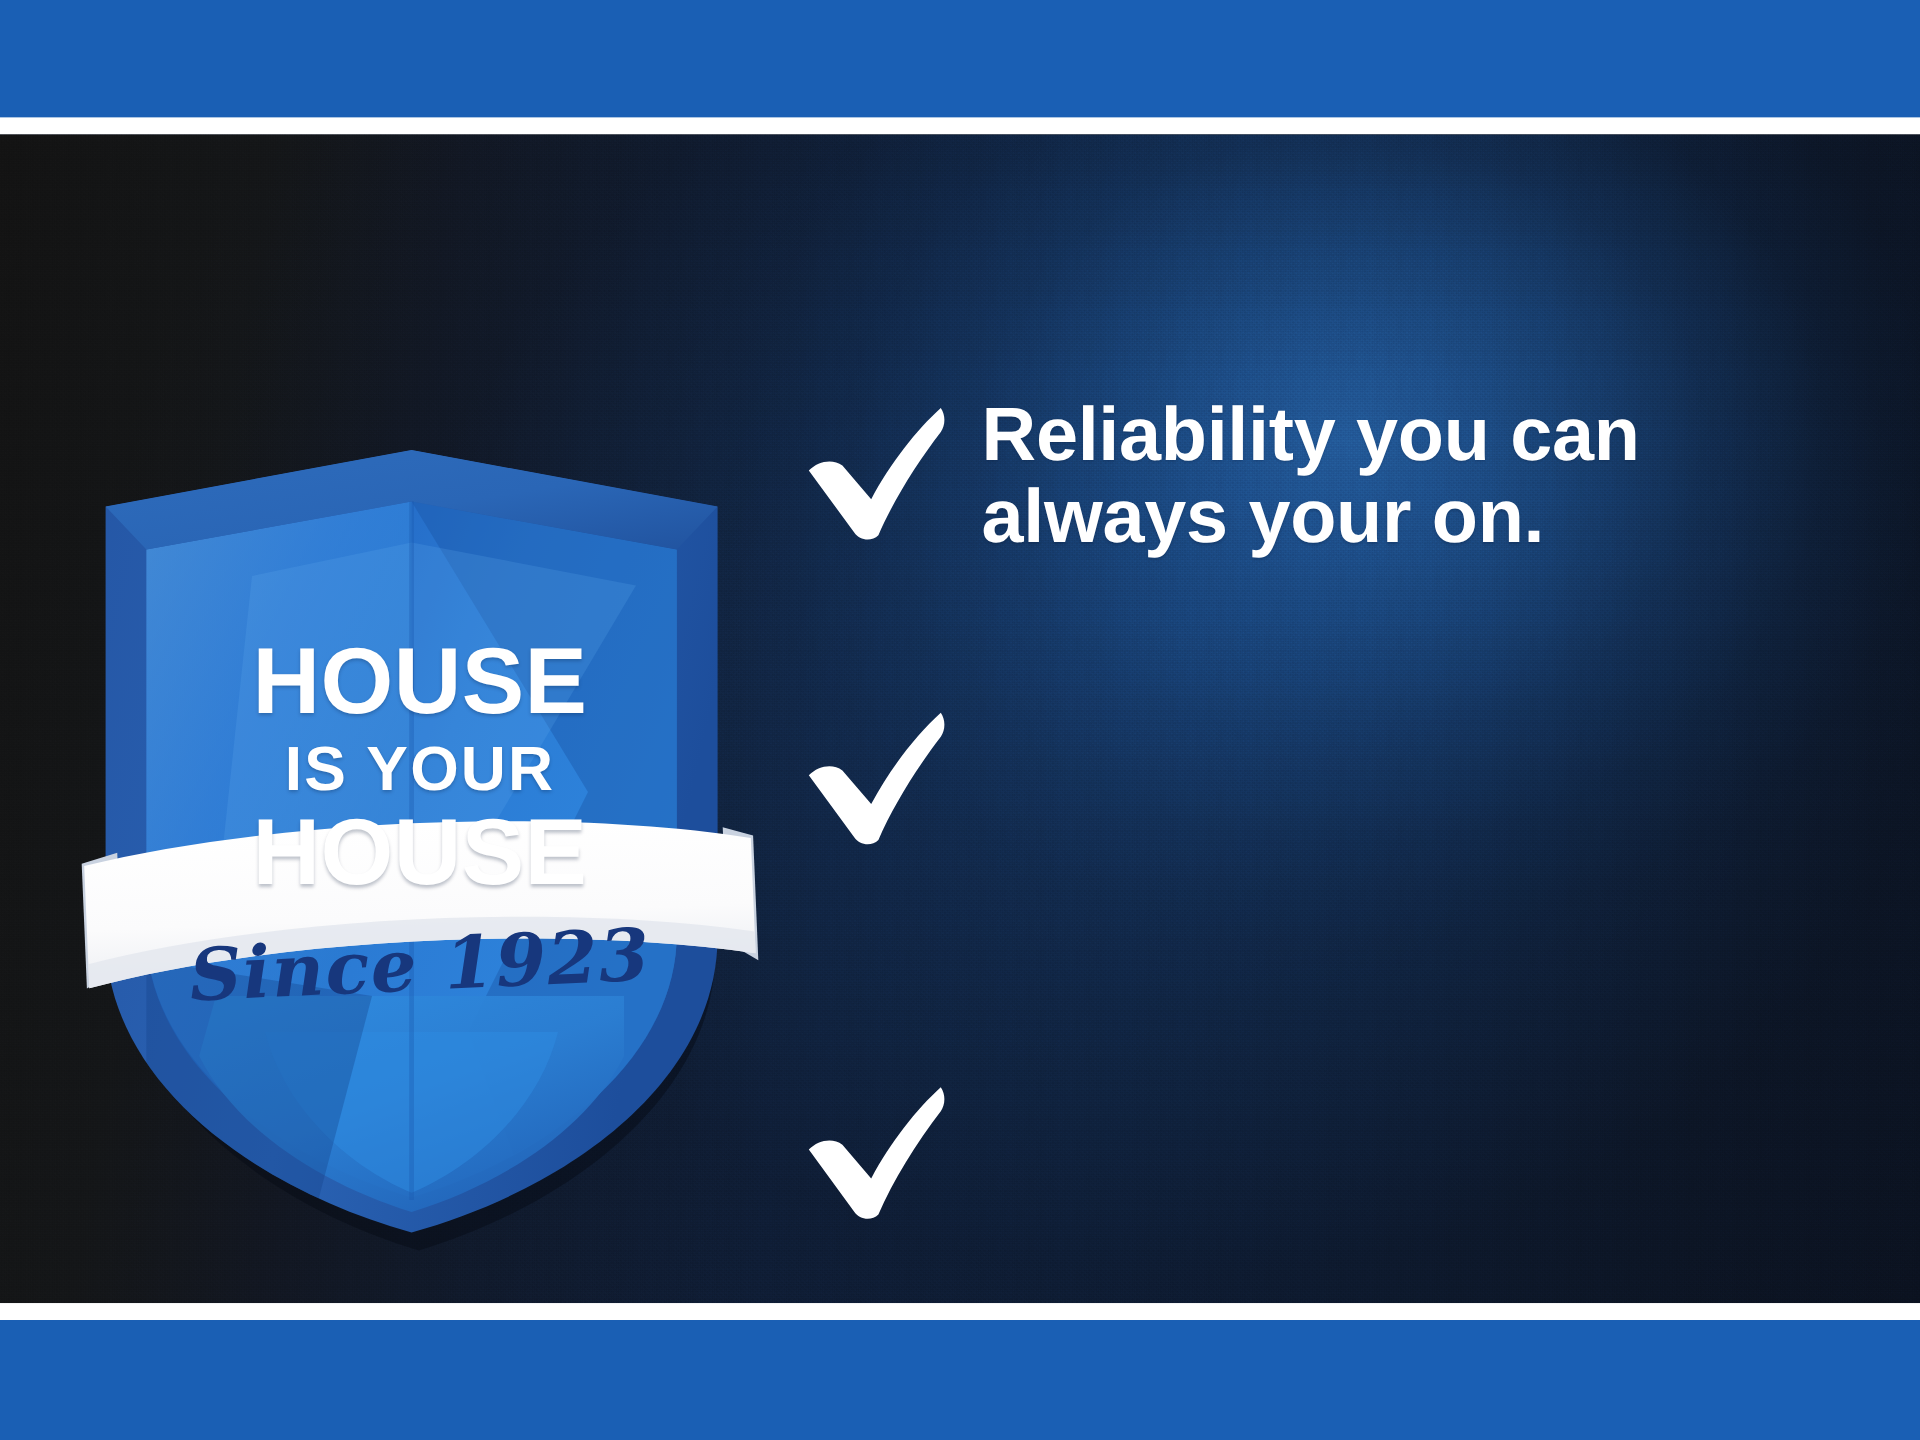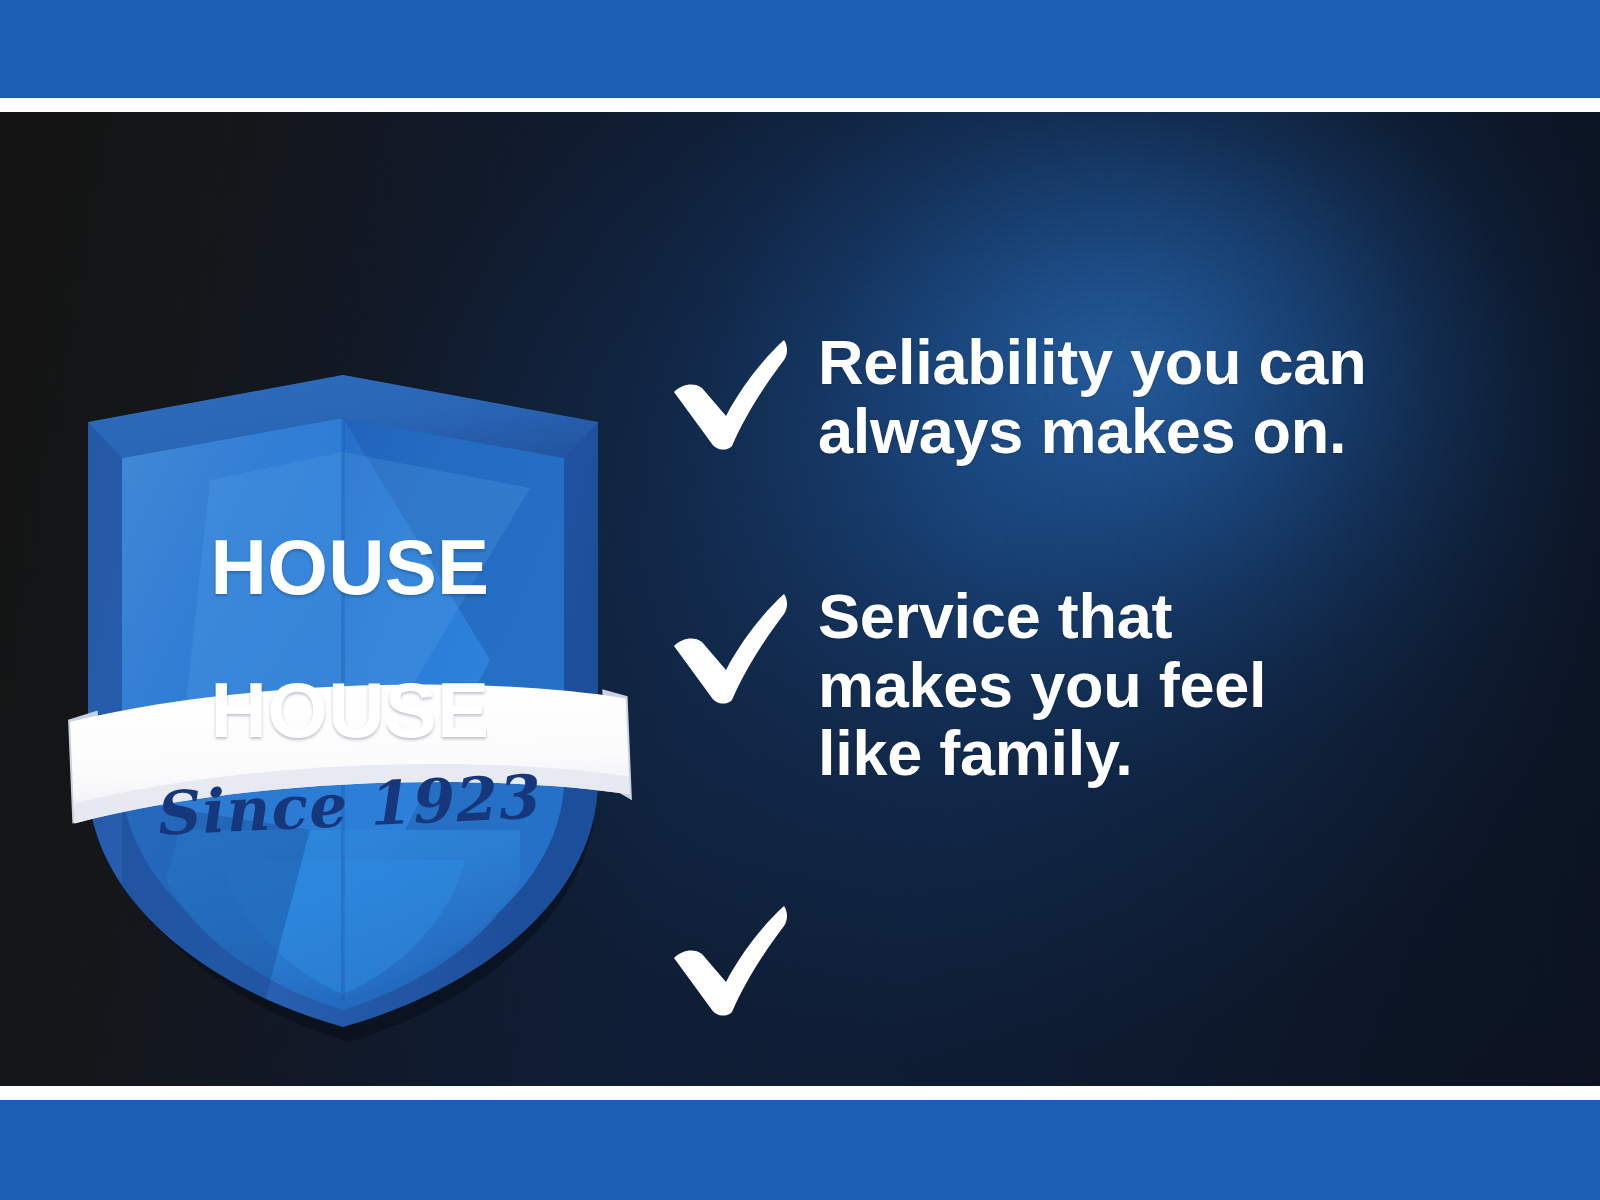--- a/index.html
+++ b/index.html
@@ -257,45 +257,43 @@
           <path d="M 12 350
                    C 170 318, 410 318, 568 350
                    L 568 446
                    C 410 416, 170 416, 12 452 Z" fill="url(#gRibbon)"></path>
 
           <path d="M 12 432 C 170 398, 410 398, 568 428 L 568 446 C 410 416, 170 416, 12 452 Z" fill="#E4E8EF" opacity="0.85"></path>
         </g>
       </svg>
 
       <div id="bt-line2" class="badge-text">House</div>
+      <div id="bt-line3" class="badge-text">is your</div>
       <div id="bt-line4" class="badge-text">House</div>
       <div id="bt-since">Since 1923</div>
     </div>
 
     <div id="bullets">
 
       <div id="bullet-0" class="bullet-row">
         <span class="check-wrap">
           <svg width="124" height="118" viewBox="0 0 124 118" xmlns="http://www.w3.org/2000/svg">
             <path d="M6 58 C 14 50, 26 48, 34 54 L 58 82 C 74 52, 96 24, 116 6 C 120 12, 120 20, 116 26 C 96 52, 76 84, 64 112 C 58 118, 48 116, 44 110 Z" fill="#ffffff"></path>
           </svg>
         </span>
         <span class="bullet-text">Reliability you can
-always makes on.</span>
+always your on.</span>
       </div>
 
       <div id="bullet-1" class="bullet-row">
         <span class="check-wrap">
           <svg width="124" height="118" viewBox="0 0 124 118" xmlns="http://www.w3.org/2000/svg">
             <path d="M6 58 C 14 50, 26 48, 34 54 L 58 82 C 74 52, 96 24, 116 6 C 120 12, 120 20, 116 26 C 96 52, 76 84, 64 112 C 58 118, 48 116, 44 110 Z" fill="#ffffff"></path>
           </svg>
         </span>
-        <span class="bullet-text">Service that
-makes you feel
-like family.</span>
       </div>
 
       <div id="bullet-2" class="bullet-row">
         <span class="check-wrap">
           <svg width="124" height="118" viewBox="0 0 124 118" xmlns="http://www.w3.org/2000/svg">
             <path d="M6 58 C 14 50, 26 48, 34 54 L 58 82 C 74 52, 96 24, 116 6 C 120 12, 120 20, 116 26 C 96 52, 76 84, 64 112 C 58 118, 48 116, 44 110 Z" fill="#ffffff"></path>
           </svg>
         </span>
       </div>
 

